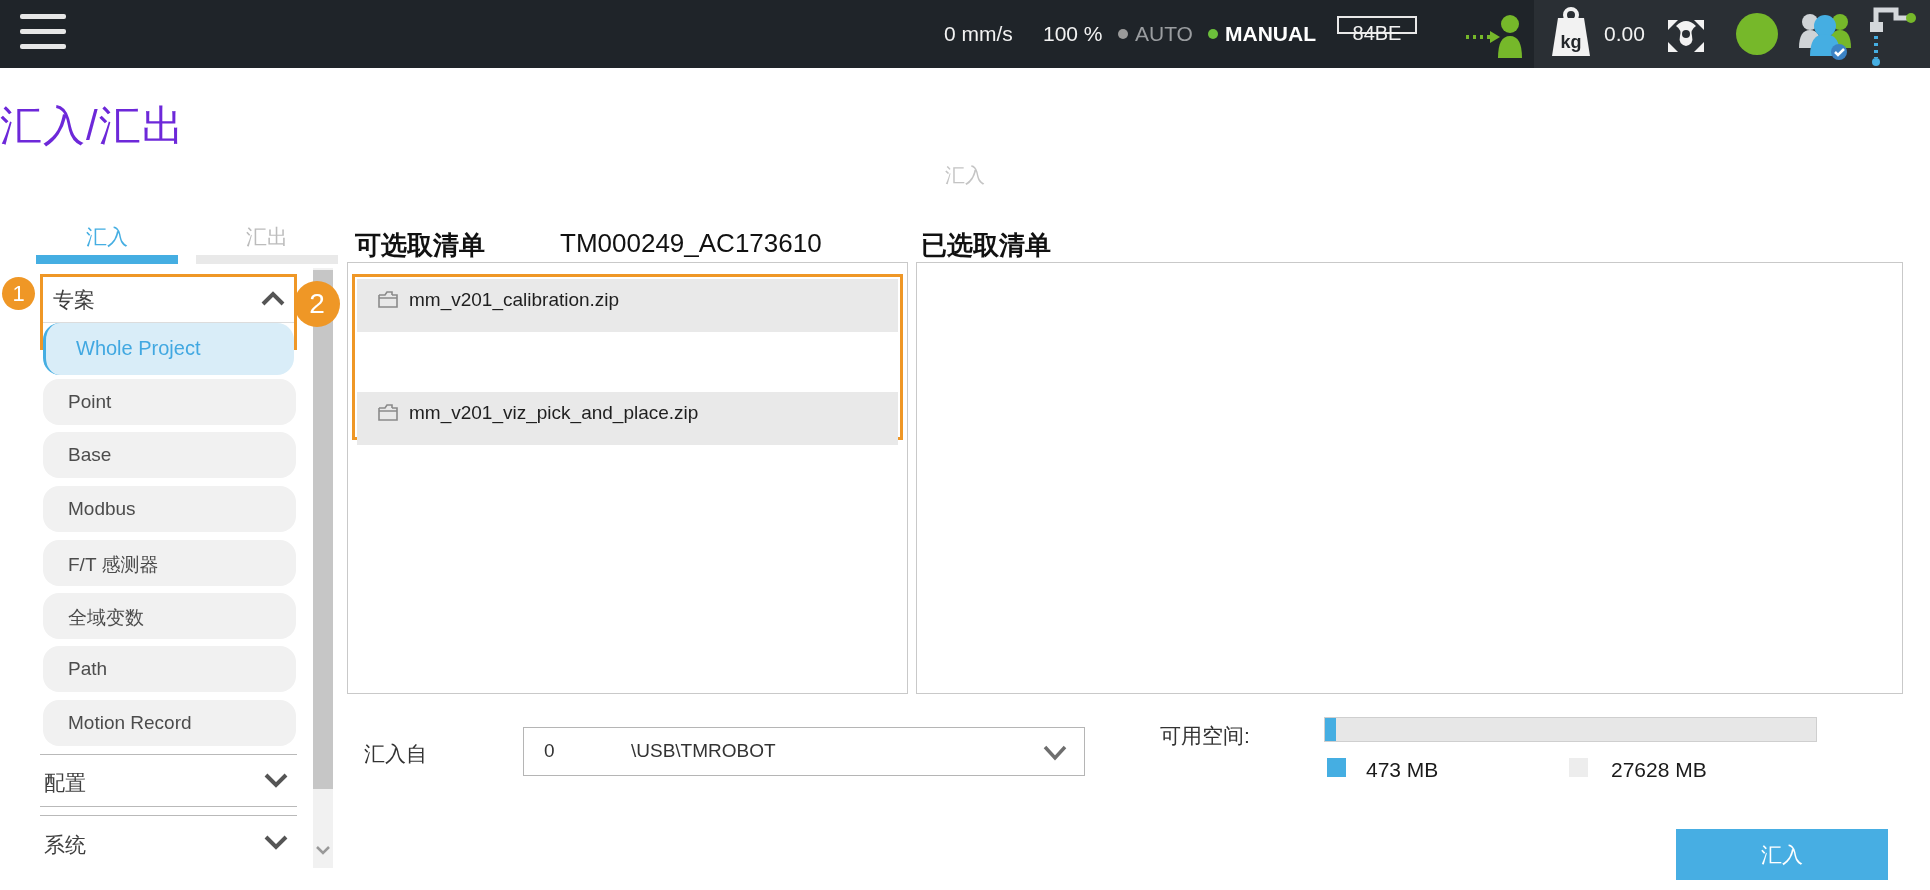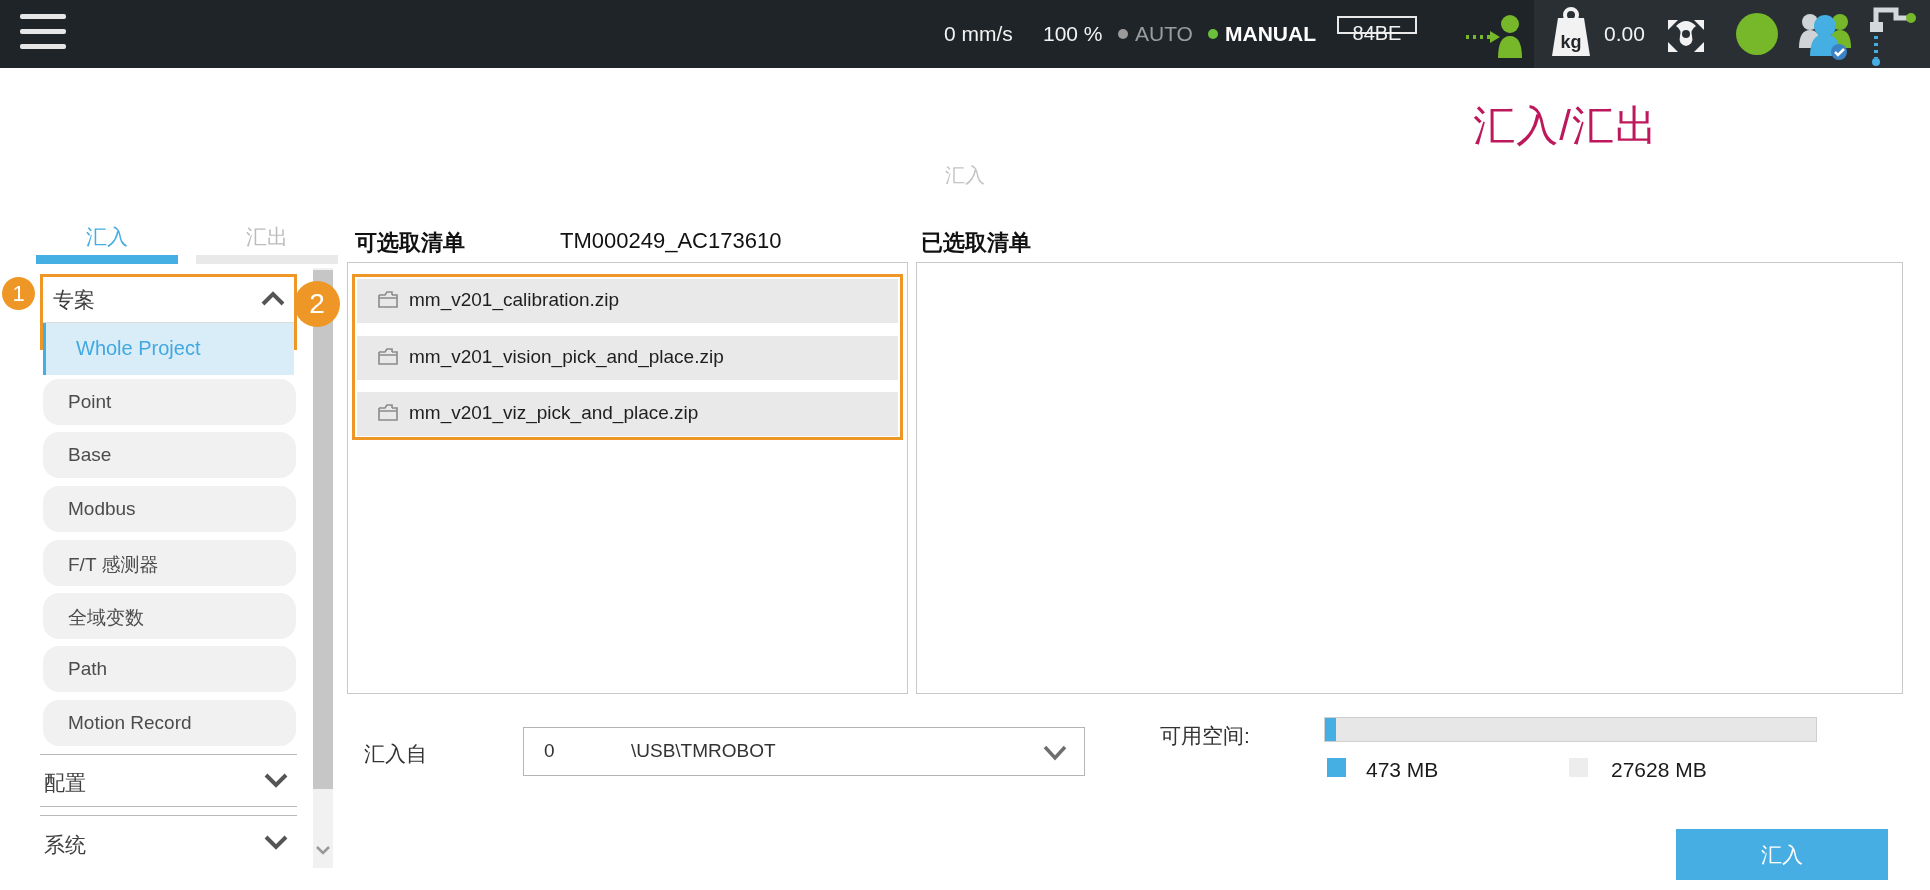--- a/index.html
+++ b/index.html
@@ -13,37 +13,37 @@
   .hamburger { position:absolute; left:20px; top:11px; width:48px; height:44px; cursor:pointer; }
   .hamburger .bar { position:absolute; left:0; width:46px; height:5px; background:#e6e6e6; border-radius:2px; }
   .statustext { position:absolute; top:0; height:68px; line-height:68px; color:#f2f2f2; font-size:21px; white-space:nowrap; }
   .mode { display:flex; align-items:center; gap:7px; }
   .dot { width:10px; height:10px; border-radius:50%; display:inline-block; }
   .robot-id-box { position:absolute; left:1337px; top:16px; width:80px; height:18px; border:2px solid #e8e8e8; color:#f2f2f2; font-size:20px; text-align:center; line-height:30px; }
 
   .tb-icon { position:absolute; top:0; height:68px; }
 
   
-  .page-title { position:absolute; left:0; top:98px; width:1658px; text-align:right; font-size:42px; color:#be185d; letter-spacing:1px; }
+  .page-title { position:absolute; left:0; top:98px; width:1658px; text-align:left; font-size:42px; color:#6d28d9; letter-spacing:1px; }
   .page-subtitle { position:absolute; left:0; top:162px; width:1930px; text-align:center; font-size:20px; color:#c4c4c4; }
 
   
   .tab { position:absolute; top:222px; width:142px; height:42px; text-align:center; font-size:21px; line-height:30px; cursor:pointer; }
   .tab .underline { position:absolute; left:0; bottom:0; width:100%; height:9px; }
   .tab.active { color:#45aee2; }
   .tab.active .underline { background:#45aee2; }
   .tab.inactive { color:#bcbcbc; }
   .tab.inactive .underline { background:#e9e9e9; }
 
   
   .accordion-group { position:absolute; left:40px; top:274px; width:257px; height:76px; border:3px solid #ef9726; background:#fff; }
   .accordion-header { position:relative; height:46px; background:#fff; border-bottom:1px solid #dcdcdc; cursor:pointer; }
   .accordion-header .label { position:absolute; left:10px; top:9px; font-size:21px; color:#3f3f3f; }
   .accordion-header .chev { position:absolute; right:8px; top:12px; }
-  .selected-row { position:relative; height:52px; background:#d9edf8; border-left:3px solid #45aee2; cursor:pointer; }
+  .selected-row { position:relative; height:52px; background:#d9edf8; border-left:3px solid #45aee2; cursor:pointer;border-radius:17px; }
   .selected-row .label { position:absolute; left:30px; top:14px; font-size:20px; color:#41a8e1; }
 
   .num-badge { position:absolute; border-radius:50%; background:#ef9726; color:#fff; text-align:center; z-index:5; }
 
   .side-item { position:absolute; left:43px; width:253px; height:46px; background:#f1f1f1; cursor:pointer;border-radius:16px; }
   .side-item .label { position:absolute; left:25px; top:12px; font-size:19px; color:#4c4c4c; }
 
   .section-line { position:absolute; left:40px; width:257px; height:1px; background:#b9b9b9; }
   .section-row { position:absolute; left:40px; width:257px; height:50px; cursor:pointer; }
   .section-row .label { position:absolute; left:4px; top:13px; font-size:21px; color:#3f3f3f; }
@@ -51,25 +51,25 @@
 
   .sb-track { position:absolute; left:313px; top:268px; width:20px; height:600px; background:#f1f1f1; }
   .sb-thumb { position:absolute; left:0; top:2px; width:20px; height:519px; background:#c6c6c6; }
   .sb-chev { position:absolute; left:313px; top:840px; width:20px; height:20px; }
 
   
   .panel { position:absolute; top:262px; height:432px; background:#fff; border:1px solid #c9c9c9; }
   .panel.available { left:347px; width:561px; }
   .panel.selectedp { left:916px; width:987px; }
 
-  .col-header { position:absolute; top:228px; font-size:22px; color:#111; }
+  .col-header { position:absolute; top:228px; font-size:26px; color:#111; }
   .bold { font-weight:bold; }
 
   .zip-group { position:absolute; left:352px; top:274px; width:551px; height:166px; border:3px solid #ef9726; background:#fff; }
-  .zip-row { position:absolute; left:2px; width:541px; height:44px; background:#e9e9e9; cursor:pointer; }
+  .zip-row { position:absolute; left:2px; width:541px; height:53px; background:#e9e9e9; cursor:pointer; }
   .zip-row .ficon { position:absolute; left:20px; top:11px; }
   .zip-row .label { position:absolute; left:52px; top:10px; font-size:19px; color:#1f1f1f; }
 
   
   .footer-label { position:absolute; font-size:21px; color:#333; }
   .dropdown { position:absolute; left:523px; top:727px; width:562px; height:49px; border:1px solid #b5b5b5; background:#fff; cursor:pointer; }
   .dropdown .idx { position:absolute; left:20px; top:12px; font-size:19px; color:#333; }
   .dropdown .path { position:absolute; left:107px; top:12px; font-size:19px; color:#333; }
   .dropdown .chev { position:absolute; right:14px; top:12px; }
 
@@ -254,28 +254,20 @@
 
   <div class="zip-group">
     <div class="zip-row" style="top:2px">
       <span class="ficon">
         <svg width="22" height="19" viewBox="0 0 22 19">
             <path d="M2 5 L8 5 L10 2 L15 2 L15 5 M2 5 L2 17 L20 17 L20 5 L15 5 M2 8 L20 8" fill="none" stroke="#8a8a8a" stroke-width="1.6"></path>
           </svg>
       </span>
       <span class="label">mm_v201_calibration.zip</span>
     </div>
-    <div class="zip-row" style="top:59px">
-      <span class="ficon">
-        <svg width="22" height="19" viewBox="0 0 22 19">
-            <path d="M2 5 L8 5 L10 2 L15 2 L15 5 M2 5 L2 17 L20 17 L20 5 L15 5 M2 8 L20 8" fill="none" stroke="#8a8a8a" stroke-width="1.6"></path>
-          </svg>
-      </span>
-      <span class="label">mm_v201_vision_pick_and_place.zip</span>
-    </div>
     <div class="zip-row" style="top:115px">
       <span class="ficon">
         <svg width="22" height="19" viewBox="0 0 22 19">
             <path d="M2 5 L8 5 L10 2 L15 2 L15 5 M2 5 L2 17 L20 17 L20 5 L15 5 M2 8 L20 8" fill="none" stroke="#8a8a8a" stroke-width="1.6"></path>
           </svg>
       </span>
       <span class="label">mm_v201_viz_pick_and_place.zip</span>
     </div>
   </div>
   <div class="num-badge" style="left:294px; top:281px; width:46px; height:46px; font-size:28px; line-height:46px;">2</div>

